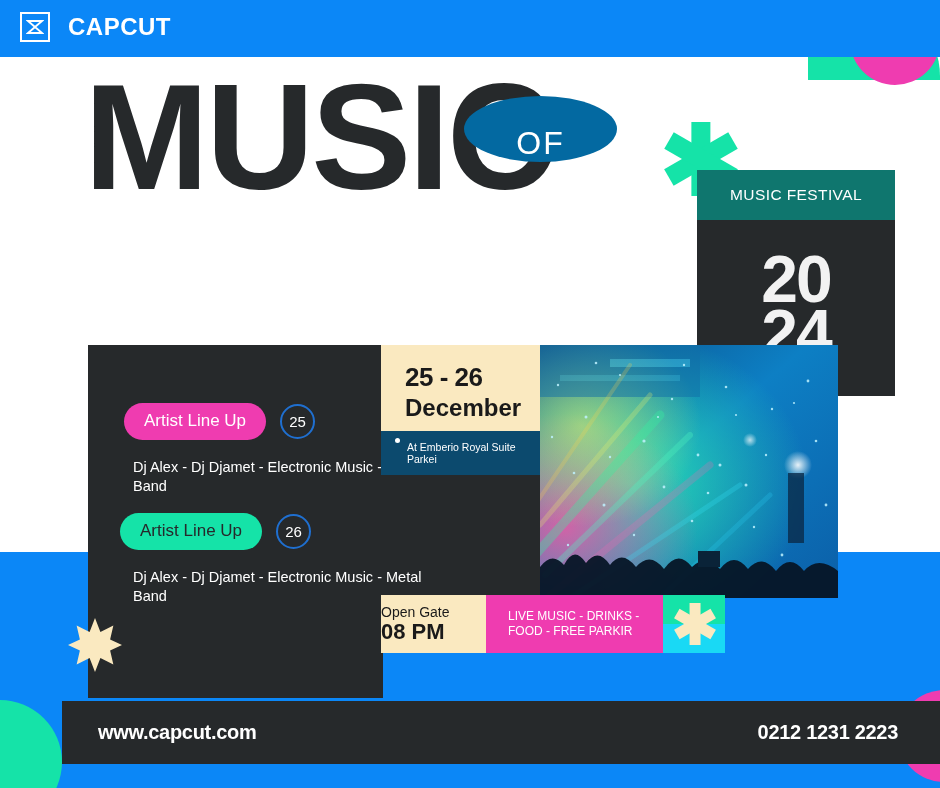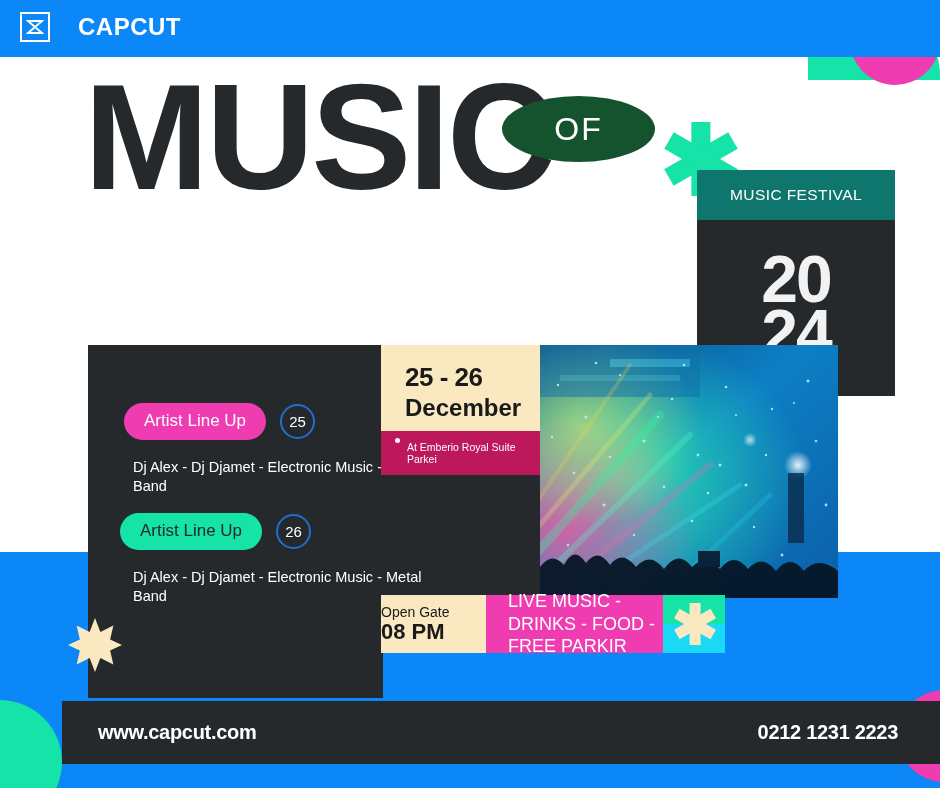--- a/index.html
+++ b/index.html
@@ -65,25 +65,25 @@
     font-weight:bold;
     color:#26292b;
     letter-spacing:-3px;
     line-height:0.92;
     font-stretch:condensed;
   }
   .line-sound { font-size:118px; }
   .line-music { font-size:150px; margin-top:-10px; letter-spacing:-4px; }
 
   .of-badge {
-    position:absolute; left:502px; top:96px;
+    position:absolute; left:464px; top:96px;
     width:153px; height:66px;
     border-radius:50%;
-    background:#14532d;
-    display:flex; align-items:center; justify-content:center;
+    background:#0369a1;
+    display:flex; align-items:flex-end; justify-content:center;
   }
   .of-badge span {
     color:#ffffff; font-size:32px; letter-spacing:2px; font-weight:300;
   }
 
   
   .aster {
     position:relative;
   }
   .aster i {
@@ -168,21 +168,21 @@
   .date-top {
     height:86px; background:#fae9c0; padding:17px 0 0 24px;
   }
   .date-top .d1 {
     font-size:26px; font-weight:bold; color:#1a1a1a; letter-spacing:-0.5px;
   }
   .date-top .d2 {
     font-size:24px; font-weight:bold; color:#1a1a1a; margin-top:1px;
   }
   .date-bot {
-    height:44px; background:#be185d;
+    height:44px; background:#0c4a6e;
     display:flex; align-items:center; padding:0 10px 0 14px;
   }
   .date-bot .dot {
     width:5px; height:5px; border-radius:50%; background:#ffffff;
     margin-right:7px; flex:0 0 auto; align-self:flex-start; margin-top:7px;
   }
   .date-bot span {
     color:#ffffff; font-size:10.5px; line-height:1.15;
   }
 
@@ -203,21 +203,21 @@
     display:flex; flex-direction:column;
     align-items:flex-start; justify-content:center;
   }
   .info-open .o1 { font-size:14px; color:#1a1a1a; }
   .info-open .o2 { font-size:22px; font-weight:bold; color:#1a1a1a; margin-top:-1px; }
   .info-live {
     width:177px; background:#ef3cb0;
     display:flex; align-items:center; padding-left:22px;
   }
   .info-live span {
-    color:#ffffff; font-size:18px; line-height:1.25;
+    color:#ffffff; font-size:12px; line-height:1.25;
   }
   .info-aster-box {
     width:62px; position:relative; overflow:hidden;
     background:linear-gradient(#15e3a8 0 50%, #19d9f5 50% 100%);
   }
   .aster-cream {
     position:absolute; left:11px; top:8px; width:42px; height:42px;
     color:#fae9c0;
   }
   .ticket-oval {
@@ -242,21 +242,21 @@
     display:flex; align-items:center; justify-content:space-between;
     padding:0 42px 0 36px;
   }
   .footer span {
     color:#ffffff; font-size:20px; font-weight:bold; letter-spacing:-0.3px;
   }
 
   
   .brand {
     position:absolute; left:20px; top:12px;
-    display:flex; align-items:center; gap:28px;
+    display:flex; align-items:center; gap:18px;
   }
   .brand-mark {
     width:30px; height:30px;
     border:2px solid #ffffff;
     display:flex; align-items:center; justify-content:center;
   }
   .brand-name {
     color:#ffffff; font-size:24px; font-weight:bold; letter-spacing:0.5px;
   }
 </style>

